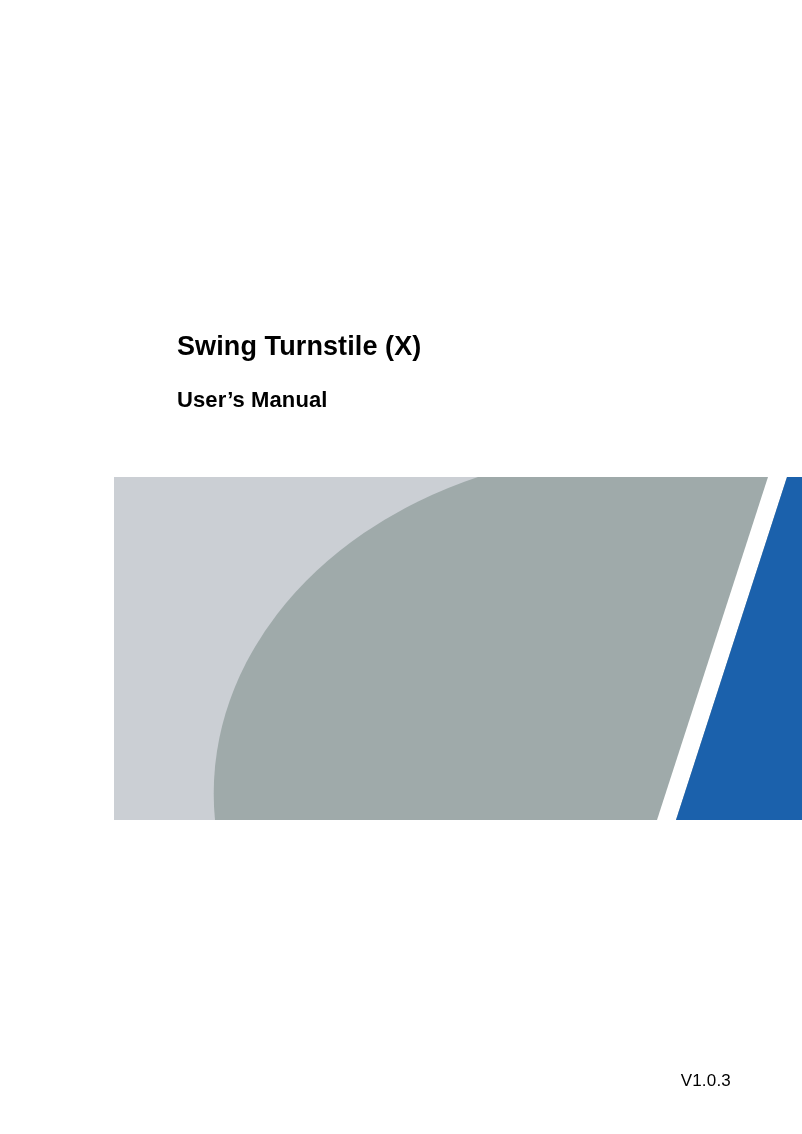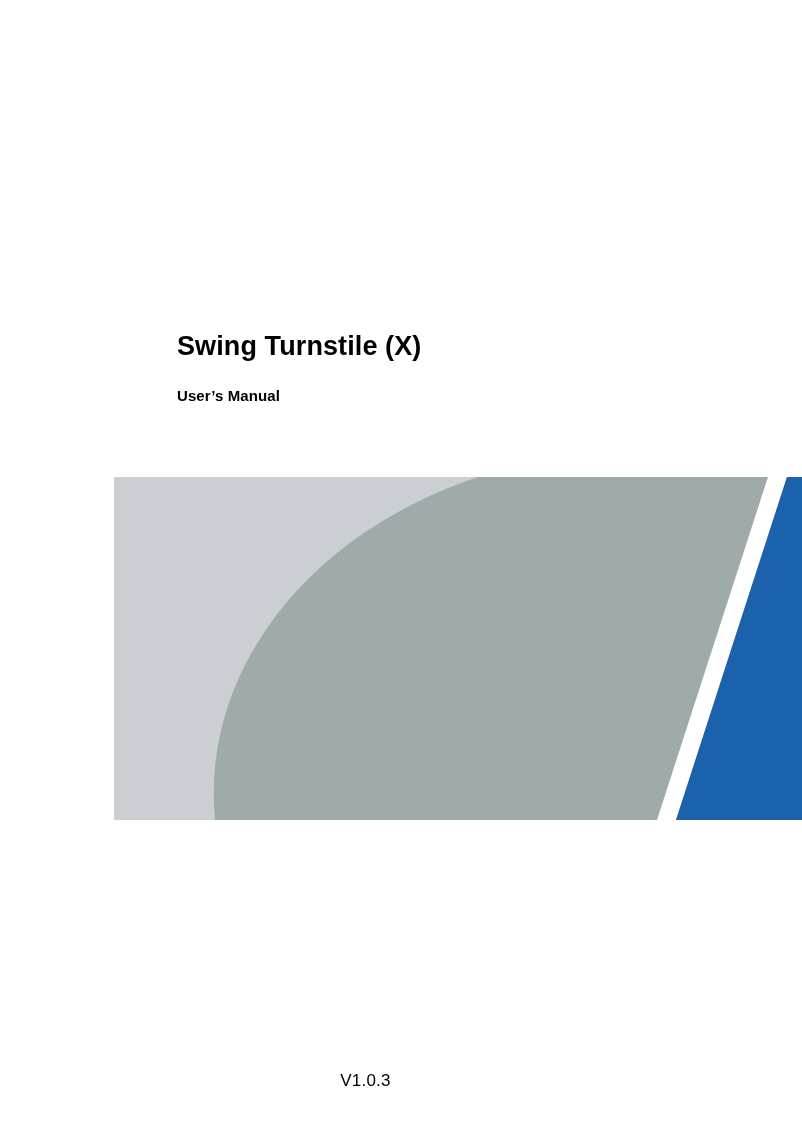--- a/index.html
+++ b/index.html
@@ -32,21 +32,21 @@
   .doc-title {
     font-size: 27px;
     font-weight: bold;
     color: #000000;
     letter-spacing: 0.1px;
     line-height: 1.18;
     margin: 0;
     white-space: nowrap;
   }
   .doc-subtitle {
-    font-size: 15px;
+    font-size: 22px;
     font-weight: bold;
     color: #000000;
     letter-spacing: 0.1px;
     line-height: 1.2;
     margin: 0;
     padding-top: 24px;
     white-space: nowrap;
   }
 
   
@@ -63,21 +63,21 @@
     width: 688px;
     height: 343px;
   }
 
   
   .version {
     position: absolute;
     left: 0;
     top: 1071px;
     width: 731px;
-    text-align: center;
+    text-align: right;
     font-size: 17px;
     font-weight: normal;
     color: #000000;
     letter-spacing: 0.2px;
   }
 </style>
 </head>
 <body>
 
 <div class="cover">

